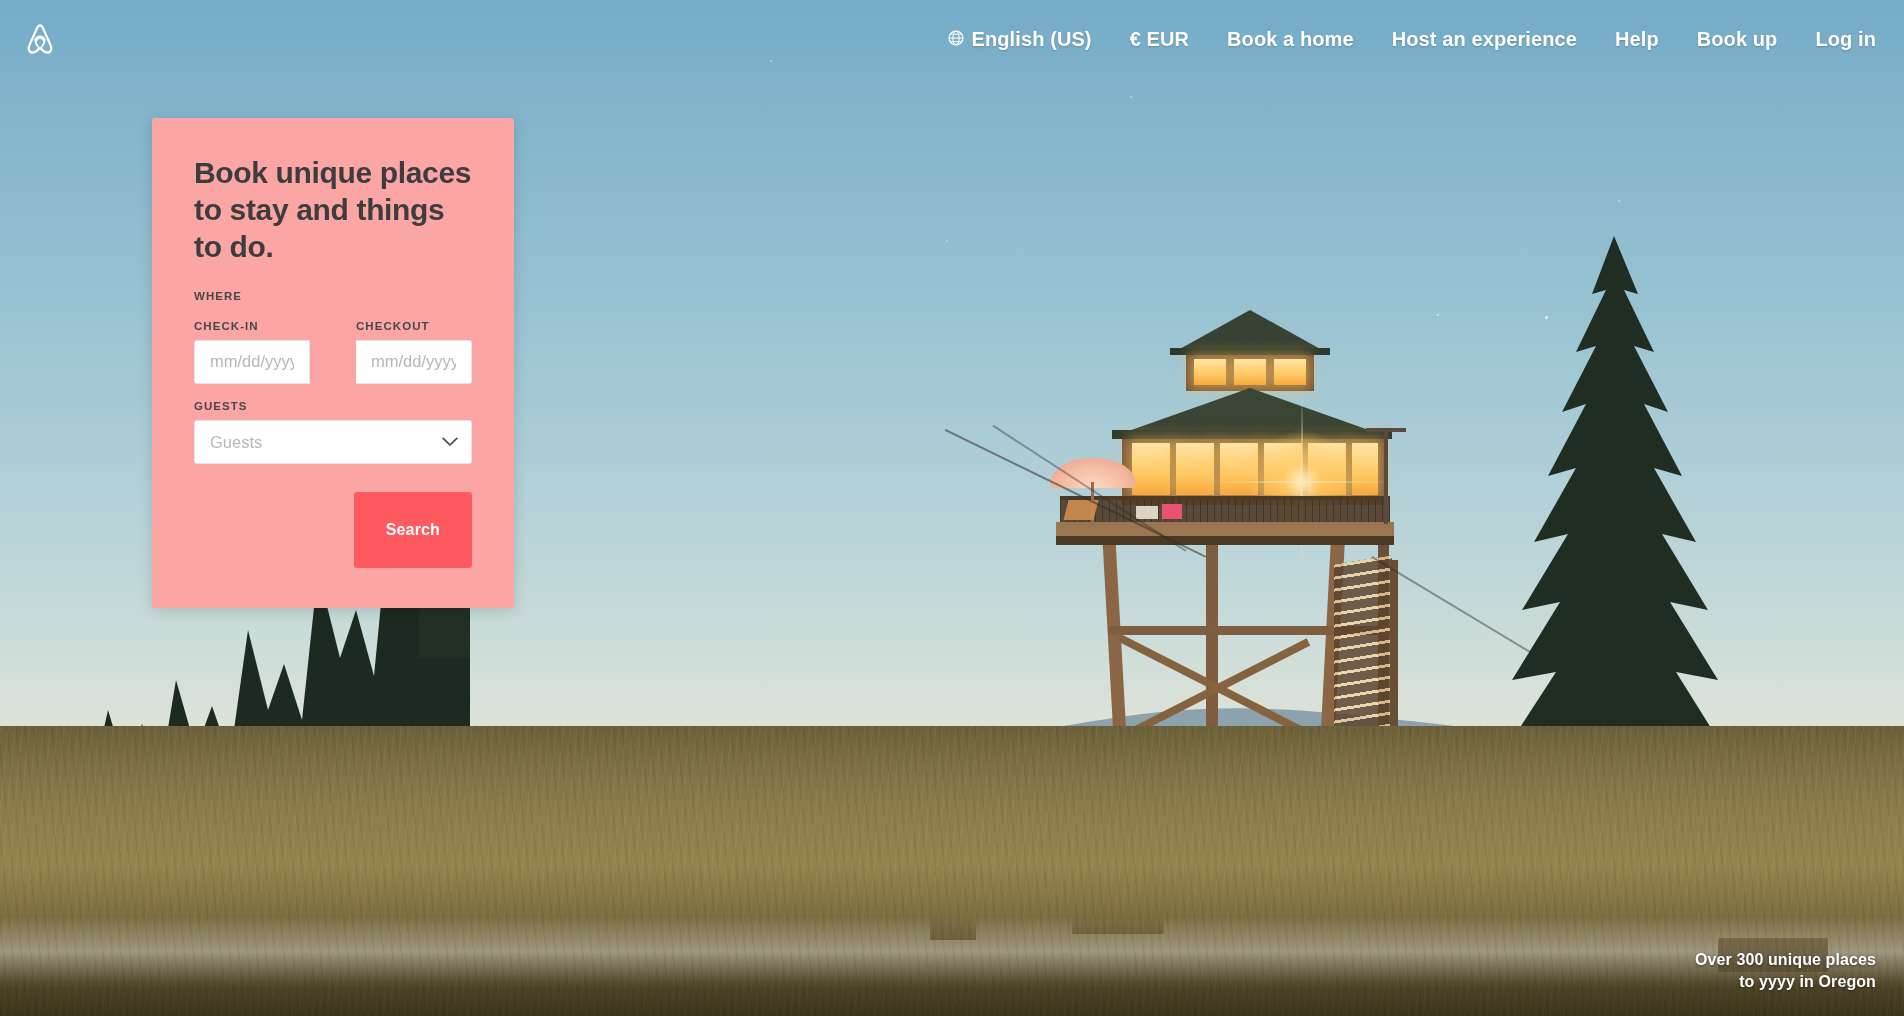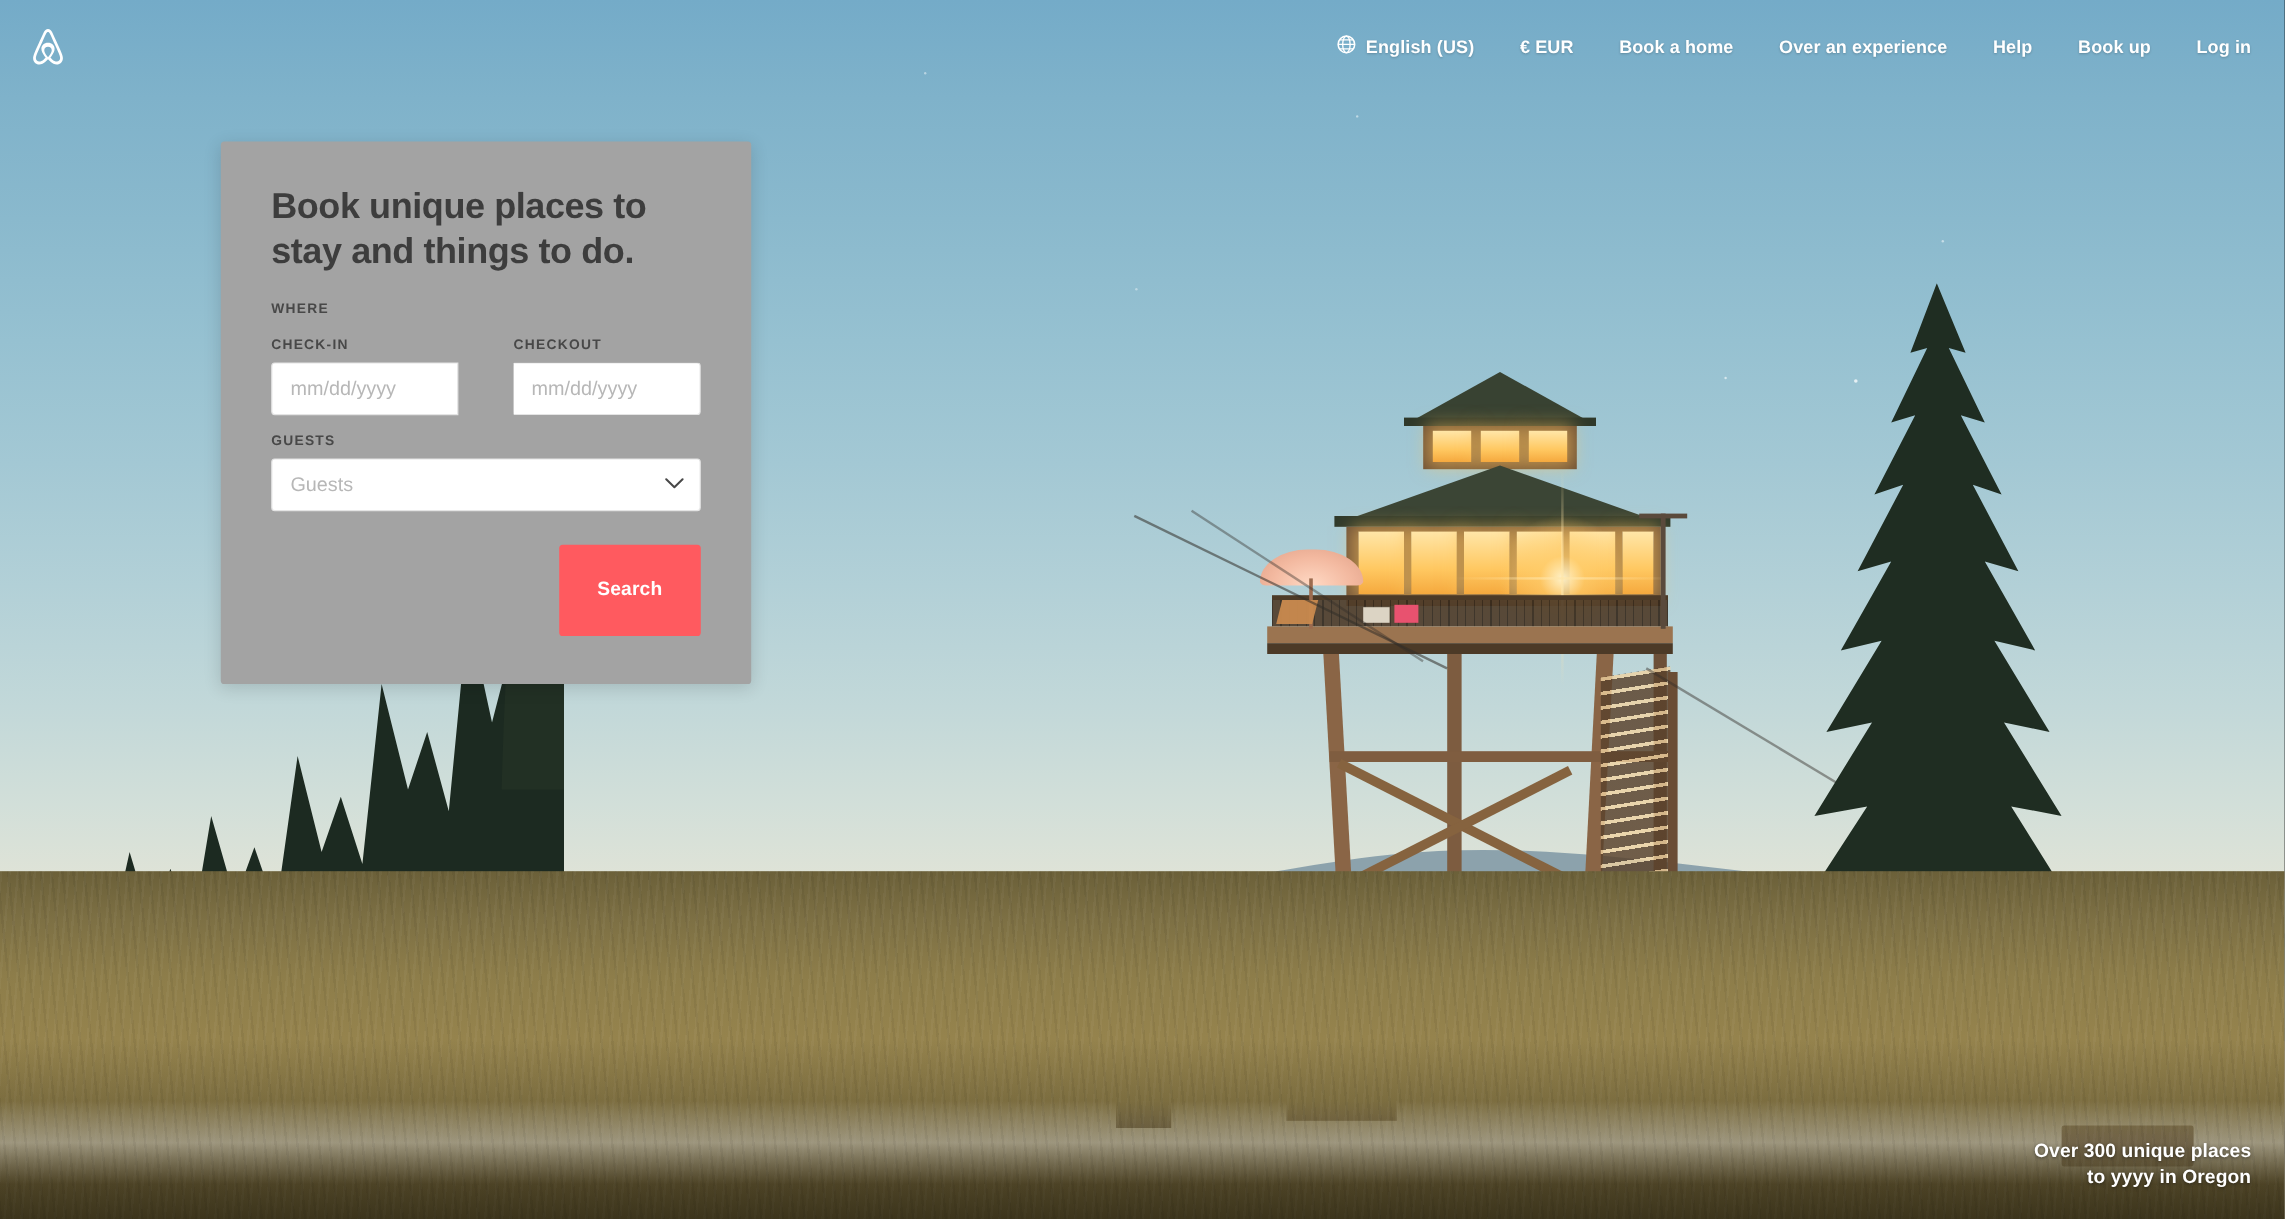--- a/index.html
+++ b/index.html
@@ -157,48 +157,47 @@
 
   .nav-right {
     margin-left: auto;
     display: flex;
     align-items: center;
     gap: 0;
   }
 
   .nav-item {
     color: #ffffff;
-    font-size: 15px;
+    font-size: 20px;
     font-weight: 600;
     letter-spacing: .1px;
     text-decoration: none;
     padding: 8px 19px;
     white-space: nowrap;
     cursor: pointer;
     text-shadow: 0 1px 2px rgba(0,0,0,.22);
     display: flex;
     align-items: center;
     gap: 8px;
   }
   .nav-item:last-child { padding-right: 0; }
 
   .globe-icon { display: block; flex: 0 0 auto; }
 
   
   .search-card {
     position: absolute;
     left: 152px;
     top: 118px;
-    width: 442px;
-    background: #a3a3a3;
+    width: 362px;
+    background: #fca5a5;
     border-radius: 3px;
     padding: 36px 42px 40px 42px;
     box-shadow: 0 3px 14px rgba(0,0,0,.14);
     z-index: 25;
-    margin-left: 32px;
   }
 
   .card-title {
     font-size: 30px;
     line-height: 1.24;
     font-weight: 700;
     color: #3d3d3d;
     letter-spacing: -.35px;
     margin-bottom: 24px;
   }
@@ -501,21 +500,21 @@
 
       <a class="nav-item" href="#">
         <span>€ EUR</span>
       </a>
 
       <a class="nav-item" href="#">
         <span>Book a home</span>
       </a>
 
       <a class="nav-item" href="#">
-        <span>Over an experience</span>
+        <span>Host an experience</span>
       </a>
 
       <a class="nav-item" href="#">
         <span>Help</span>
       </a>
 
       <a class="nav-item" href="#">
         <span>Book up</span>
       </a>
 

